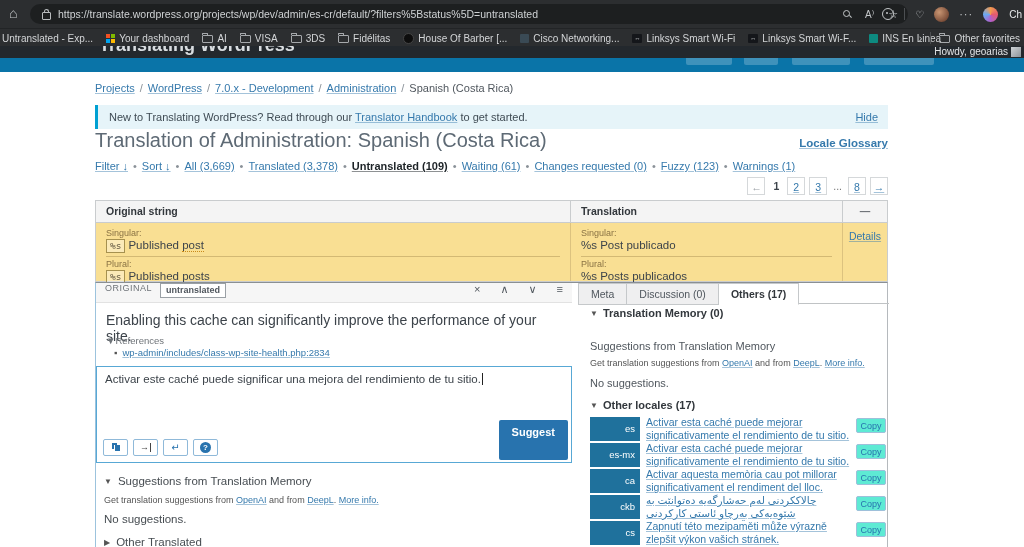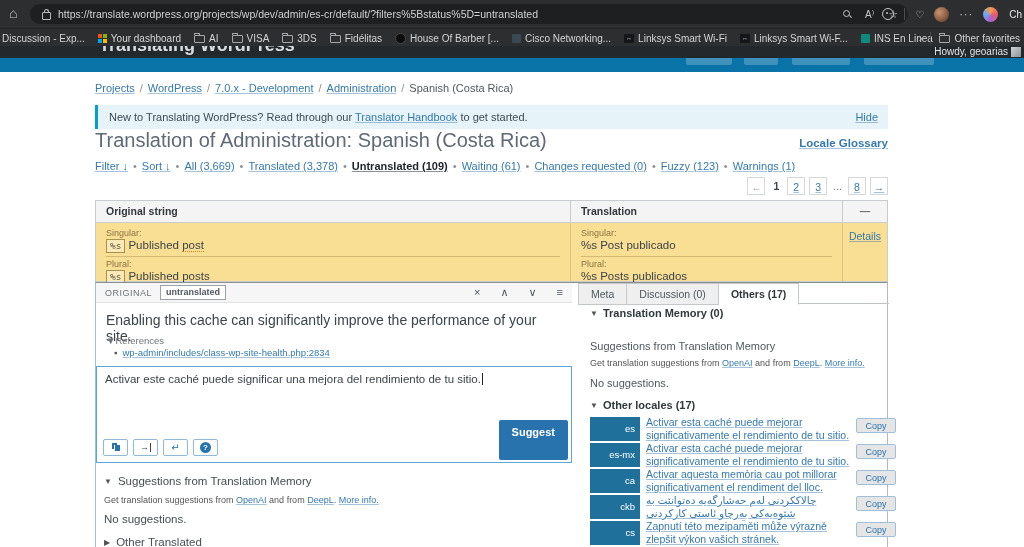--- a/index.html
+++ b/index.html
@@ -79,21 +79,21 @@
   .gp-row .c2{width:272px;box-sizing:border-box;border-right:1px solid #dcc27f;padding:5px 10px 0;}
   .gp-row .c3{width:44px;text-align:center;padding-top:7px;font-size:10.5px;}
   .slab{font-size:9px;color:#8a7344;line-height:10px;}
   .sstr{font-size:11.5px;color:var(--dark);line-height:15px;}
   .chip{display:inline-block;font-family:"DejaVu Sans Mono",monospace;font-size:9.5px;border:1px solid #a6914f;background:rgba(255,255,255,.35);padding:0 3px;margin-right:3px;color:#5f5540;line-height:12px;}
   .term{border-bottom:1px dotted #c98a1a;}
   .rdiv{border-top:1px solid rgba(140,115,60,.35);margin:3px 0 2px;}
   
   .editor{position:absolute;left:95px;top:282px;width:793px;height:265px;border-top:1px solid #8a8f94;border-left:1px solid #9cc3dd;border-right:1px solid #b5b9bd;box-sizing:border-box;background:#fff;}
   .ed-left{position:absolute;left:0;top:0;width:476px;height:265px;}
-  .strip{position:absolute;left:0;top:0;width:476px;height:20px;background:#f6f6f6;border-bottom:1px solid #e2e2e2;display:flex;align-items:center;padding:0 9px;box-sizing:border-box;gap:8px;}
+  .strip{position:absolute;left:0;top:0;width:476px;height:20px;background:#f6f6f6;border-bottom:1px solid #e2e2e2;display:flex;align-items:flex-start;padding:0 9px;box-sizing:border-box;gap:8px;}
   .orig-lb{font-size:9px;letter-spacing:.5px;color:#6e7378;}
   .status-chip{font-size:9px;font-weight:bold;color:#50575e;border:1px solid #9aa0a5;background:#fff;padding:1px 5px;line-height:11px;}
   .strip-ics{margin-left:auto;display:flex;gap:20px;font-size:11px;color:#50575e;}
   .src-text{position:absolute;left:10px;top:29px;width:450px;font-size:14px;color:var(--dark);}
   .refs-lb{position:absolute;left:10px;top:52px;font-size:9.5px;color:#6e7378;}
   .ref-item{position:absolute;left:18px;top:64px;font-size:9.5px;}
   .ref-item .bul{color:#555;margin-right:5px;text-decoration:none;display:inline-block;}
   .tbox{position:absolute;left:0;top:83px;width:476px;height:97px;border:1px solid #58a8d5;box-sizing:border-box;background:#fff;}
   .tbox-text{position:absolute;left:8px;top:6px;right:8px;font-size:11.5px;color:var(--dark);}
   .caret{display:inline-block;width:1px;height:12px;background:#222;vertical-align:-2px;margin-left:1px;}
@@ -122,21 +122,21 @@
   .p-tm-head{position:absolute;left:12px;top:24px;font-weight:bold;font-size:11px;color:#32373c;}
   .p-tm-head .tri,.p-loc-head .tri{font-size:8px;color:#555;margin-right:5px;vertical-align:1px;}
   .p-tm-sub{position:absolute;left:12px;top:57px;font-size:11px;color:#50575e;}
   .p-hint{position:absolute;left:12px;top:75px;font-size:9px;color:#555;}
   .p-nosug{position:absolute;left:12px;top:94px;font-size:11px;color:#50575e;}
   .p-loc-head{position:absolute;left:12px;top:116px;font-weight:bold;font-size:11px;color:#32373c;}
   .loc-rows{position:absolute;left:12px;top:133px;width:299px;}
   .loc-row{position:relative;height:26px;}
   .loc-badge{position:absolute;left:0;top:1px;width:50px;height:24px;background:#1f719c;color:#fff;font-size:9.5px;line-height:24px;text-align:right;padding-right:5px;box-sizing:border-box;}
   .loc-text{position:absolute;left:56px;top:0;width:204px;height:27px;overflow:hidden;font-size:10.5px;line-height:13px;}
-  .loc-copy{position:absolute;left:266px;top:2px;width:40px;height:15px;border:1px solid #9ec0da;border-radius:2px;background:#e5e5e5;color:#2873ae;font-size:9px;line-height:15px;text-align:center;box-sizing:border-box;}
+  .loc-copy{position:absolute;left:266px;top:2px;width:30px;height:15px;border:1px solid #9ec0da;border-radius:2px;background:#5eead4;color:#2873ae;font-size:9px;line-height:15px;text-align:center;box-sizing:border-box;}
 </style>
 </head>
 <body>
 
 <div class="screen">
 
   <div class="chrome-top">
     <span class="home-ic">⌂</span>
     <div class="url-pill">
       <span class="lock-ic"></span>
@@ -156,21 +156,21 @@
       <span class="copilot">
         <span class="copilot-ic"></span>
         <span class="copilot-lb">Ch</span>
       </span>
     </div>
   </div>
 
   <div class="bm-bar">
     <div class="bm-left">
       <span class="bm">
-          <span>Discussion - Exp...</span>
+          <span>Untranslated - Exp...</span>
         </span>
       <span class="bm">
           <span class="ic-ms">
             <i></i>
             <i></i>
             <i></i>
             <i></i>
           </span>
           <span>Your dashboard</span>
         </span>

